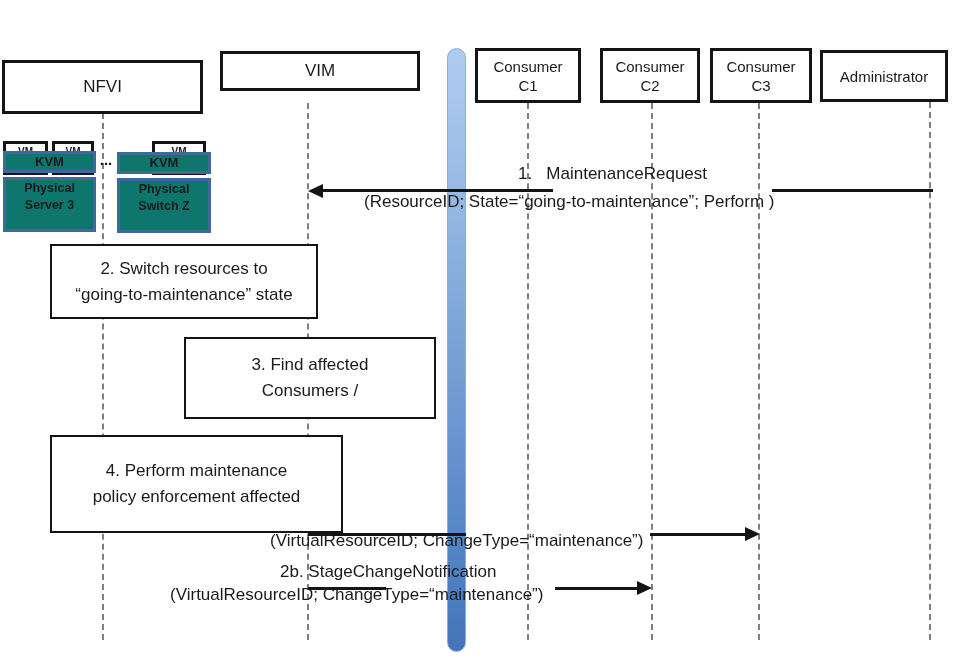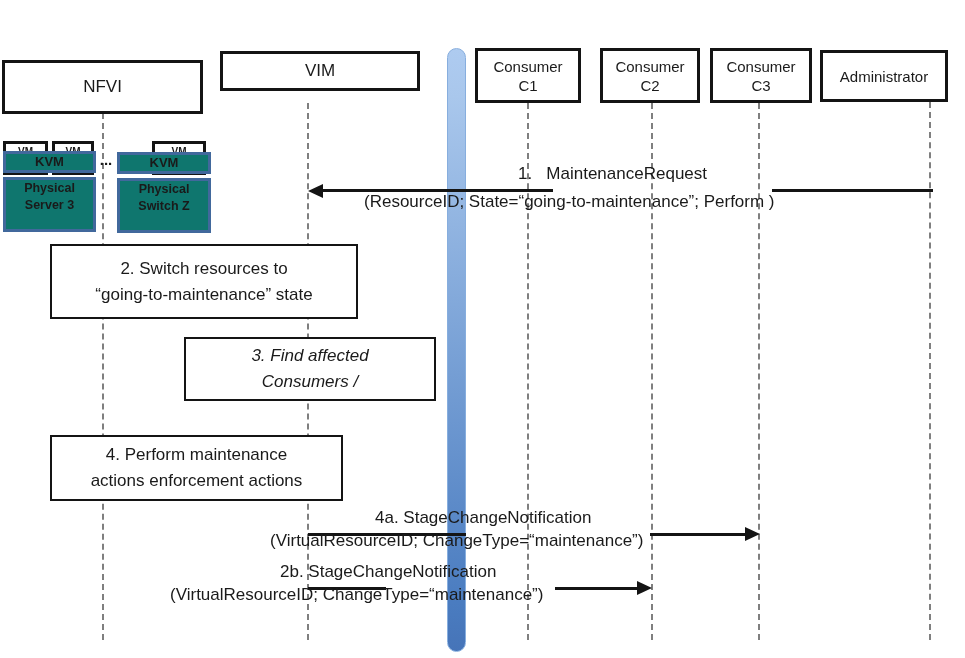--- a/index.html
+++ b/index.html
@@ -104,36 +104,35 @@
     <span>Physical</span>
     <span>Switch Z</span>
   </div>
 
   <div class="abs mlabel" style="left:518px;top:164px;width:300px;">1.   MaintenanceRequest</div>
   <div class="abs head-left" style="left:308px;top:184px;"></div>
   <div class="abs hline" style="left:320px;top:189px;width:233px;"></div>
   <div class="abs hline" style="left:772px;top:189px;width:161px;"></div>
   <div class="abs mlabel" style="left:364px;top:192px;width:600px;">(ResourceID; State=“going-to-maintenance”; Perform )</div>
 
-  <div class="abs pbox" style="left:50px;top:244px;width:308px;height:75px;">
+  <div class="abs pbox" style="left:50px;top:244px;width:268px;height:75px;">
     <span>2. Switch resources to</span>
     <span>“going-to-maintenance” state</span>
   </div>
 
-  <div class="abs pbox" style="left:184px;top:337px;width:252px;height:64px;font-style:italic;">
+  <div class="abs pbox" style="left:184px;top:337px;width:252px;height:82px;">
     <span>3. Find affected</span>
     <span>Consumers /</span>
   </div>
 
-  <div class="abs pbox" style="left:50px;top:435px;width:293px;height:66px;">
+  <div class="abs pbox" style="left:50px;top:435px;width:293px;height:98px;">
     <span>4. Perform maintenance</span>
-    <span>actions enforcement actions</span>
+    <span>policy enforcement affected</span>
   </div>
 
-  <div class="abs mlabel" style="left:375px;top:508px;width:300px;">4a. StageChangeNotification</div>
   <div class="abs hline" style="left:308px;top:533px;width:158px;"></div>
   <div class="abs hline" style="left:650px;top:533px;width:97px;"></div>
   <div class="abs head-right" style="left:745px;top:527px;"></div>
   <div class="abs mlabel" style="left:270px;top:531px;width:500px;">(VirtualResourceID; ChangeType=“maintenance”)</div>
 
   <div class="abs mlabel" style="left:280px;top:562px;width:300px;">2b. StageChangeNotification</div>
   <div class="abs hline" style="left:308px;top:587px;width:78px;"></div>
   <div class="abs hline" style="left:555px;top:587px;width:85px;"></div>
   <div class="abs head-right" style="left:637px;top:581px;"></div>
   <div class="abs mlabel" style="left:170px;top:585px;width:500px;">(VirtualResourceID; ChangeType=“maintenance”)</div>

